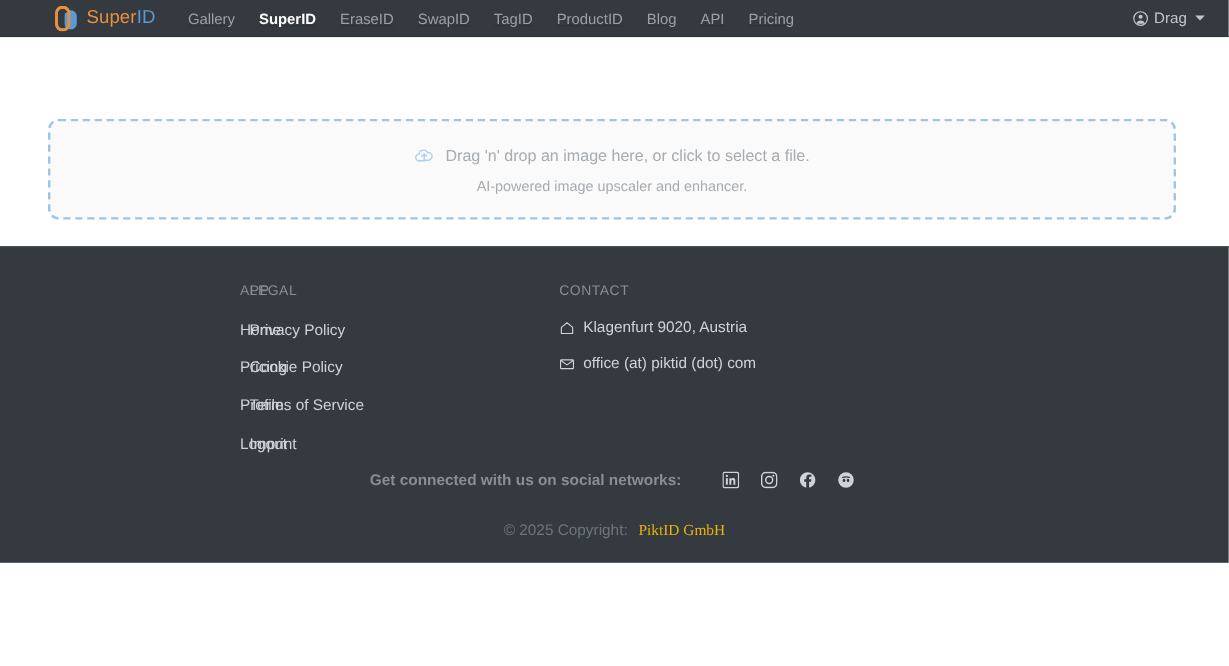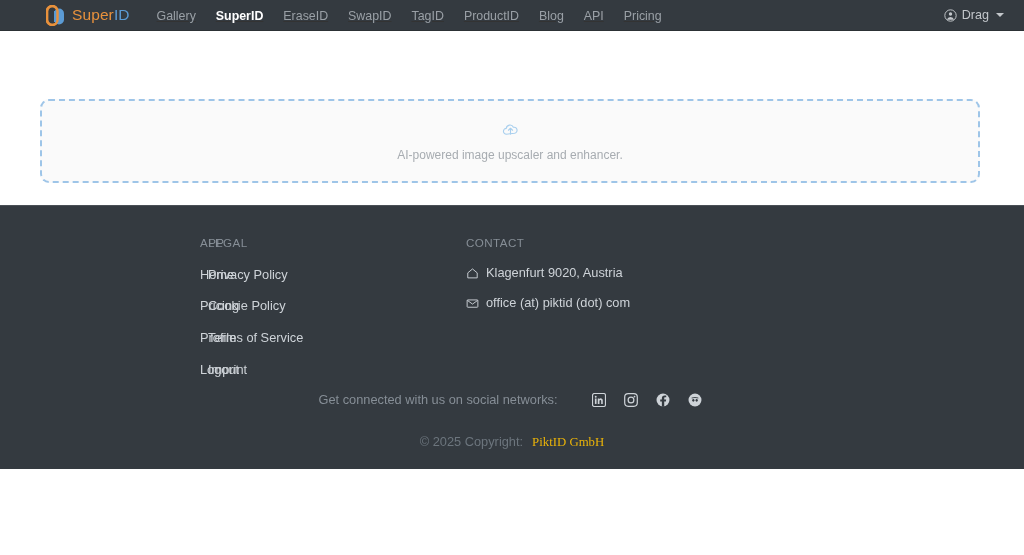--- a/index.html
+++ b/index.html
@@ -209,20 +209,21 @@
     display: flex;
     align-items: center;
     justify-content: center;
     gap: 10px;
   }
   .social-text {
     color: #868e96;
     font-size: 12.8px;
     line-height: 1;
     margin-right: 20px;
+    font-weight: bold;
   }
   .social-icon {
     width: 14px;
     height: 14px;
     display: block;
     cursor: pointer;
     margin: 0 4px;
   }
 
   .copyright {
@@ -279,20 +280,21 @@
     </div>
   </nav>
 
   <main class="main">
     <div class="dropzone">
       <div class="dz-line1">
         <svg class="cloud-icon" viewBox="0 0 20 20">
           <path d="M5.2 15.5 a3.4 3.4 0 0 1 -0.2 -6.8 a4.4 4.4 0 0 1 8.4 -1.3 a3.6 3.6 0 0 1 1.4 7.1 Z" fill="none" stroke="#a8cfee" stroke-width="1.3" stroke-linejoin="round"></path>
           <path d="M10 15.4 L10 8.6 M7.6 10.9 L10 8.5 L12.4 10.9" fill="none" stroke="#a8cfee" stroke-width="1.3" stroke-linecap="round" stroke-linejoin="round"></path>
         </svg>
+        <span>Drag 'n' drop an image here, or click to select a file.</span>
       </div>
       <div class="dz-line2">AI-powered image upscaler and enhancer.</div>
     </div>
   </main>
 
   <footer class="footer">
 
     <div class="footer-cols">
 
       <div class="fcol fcol-app">

